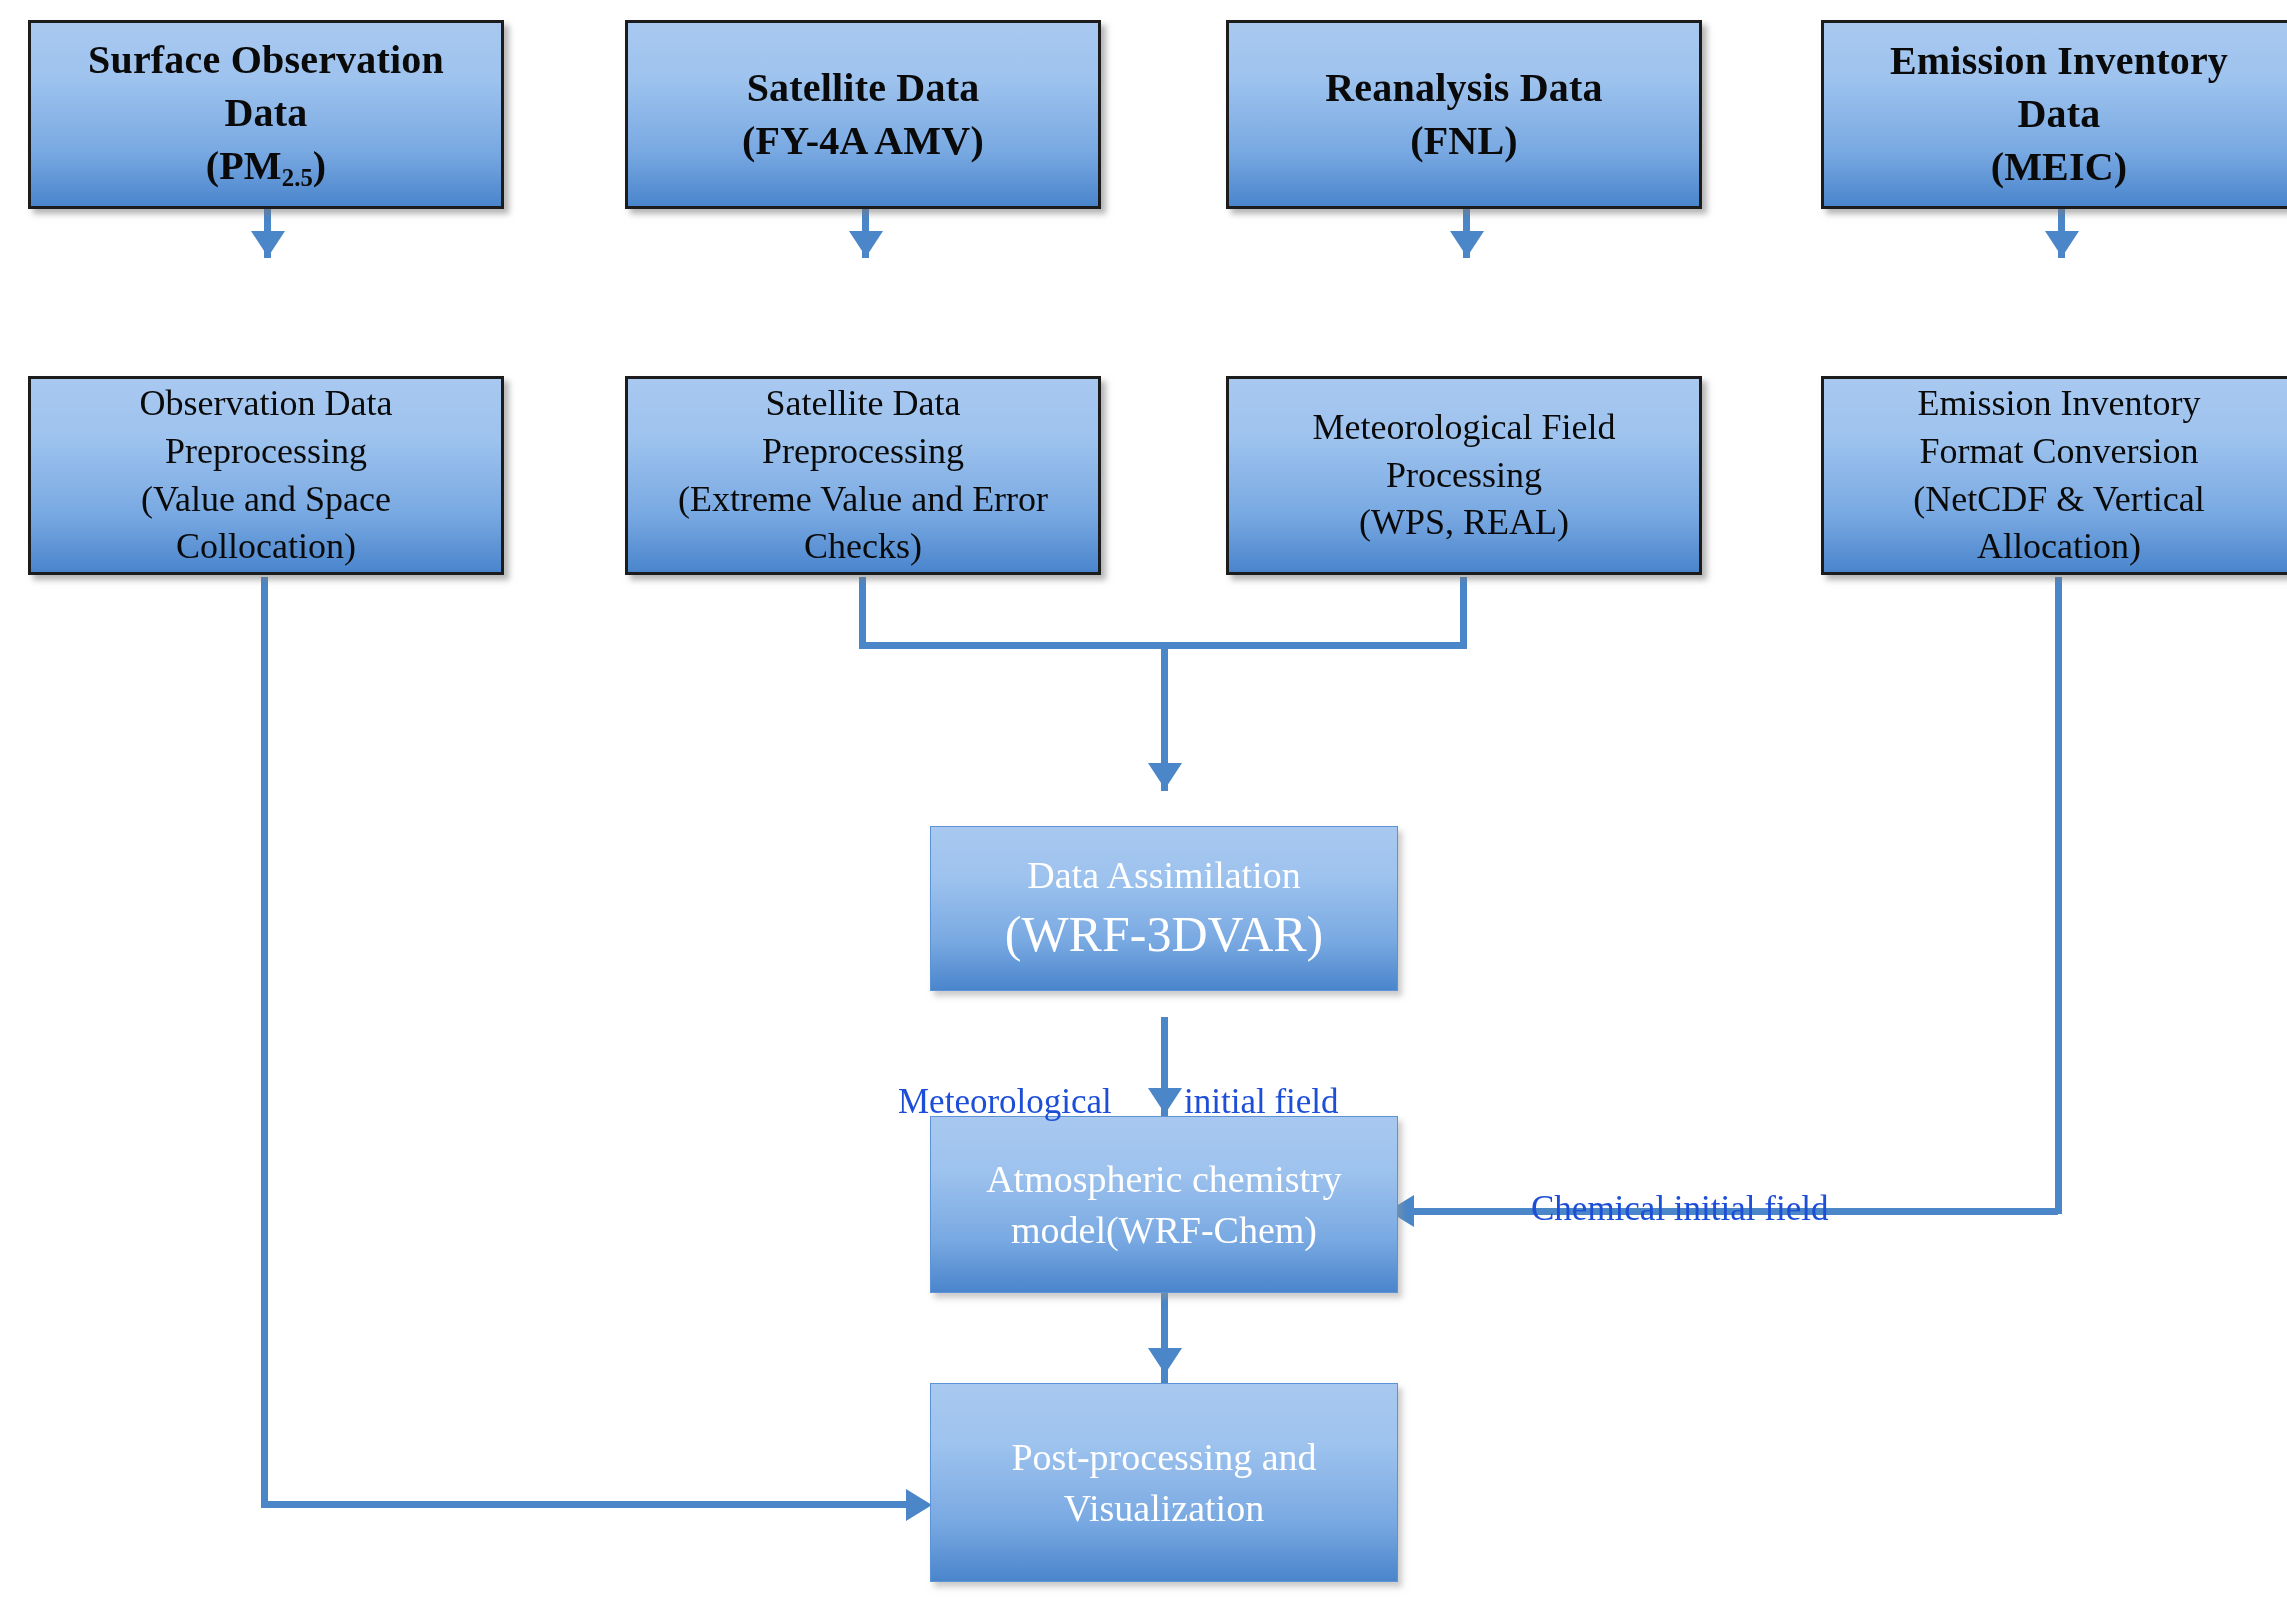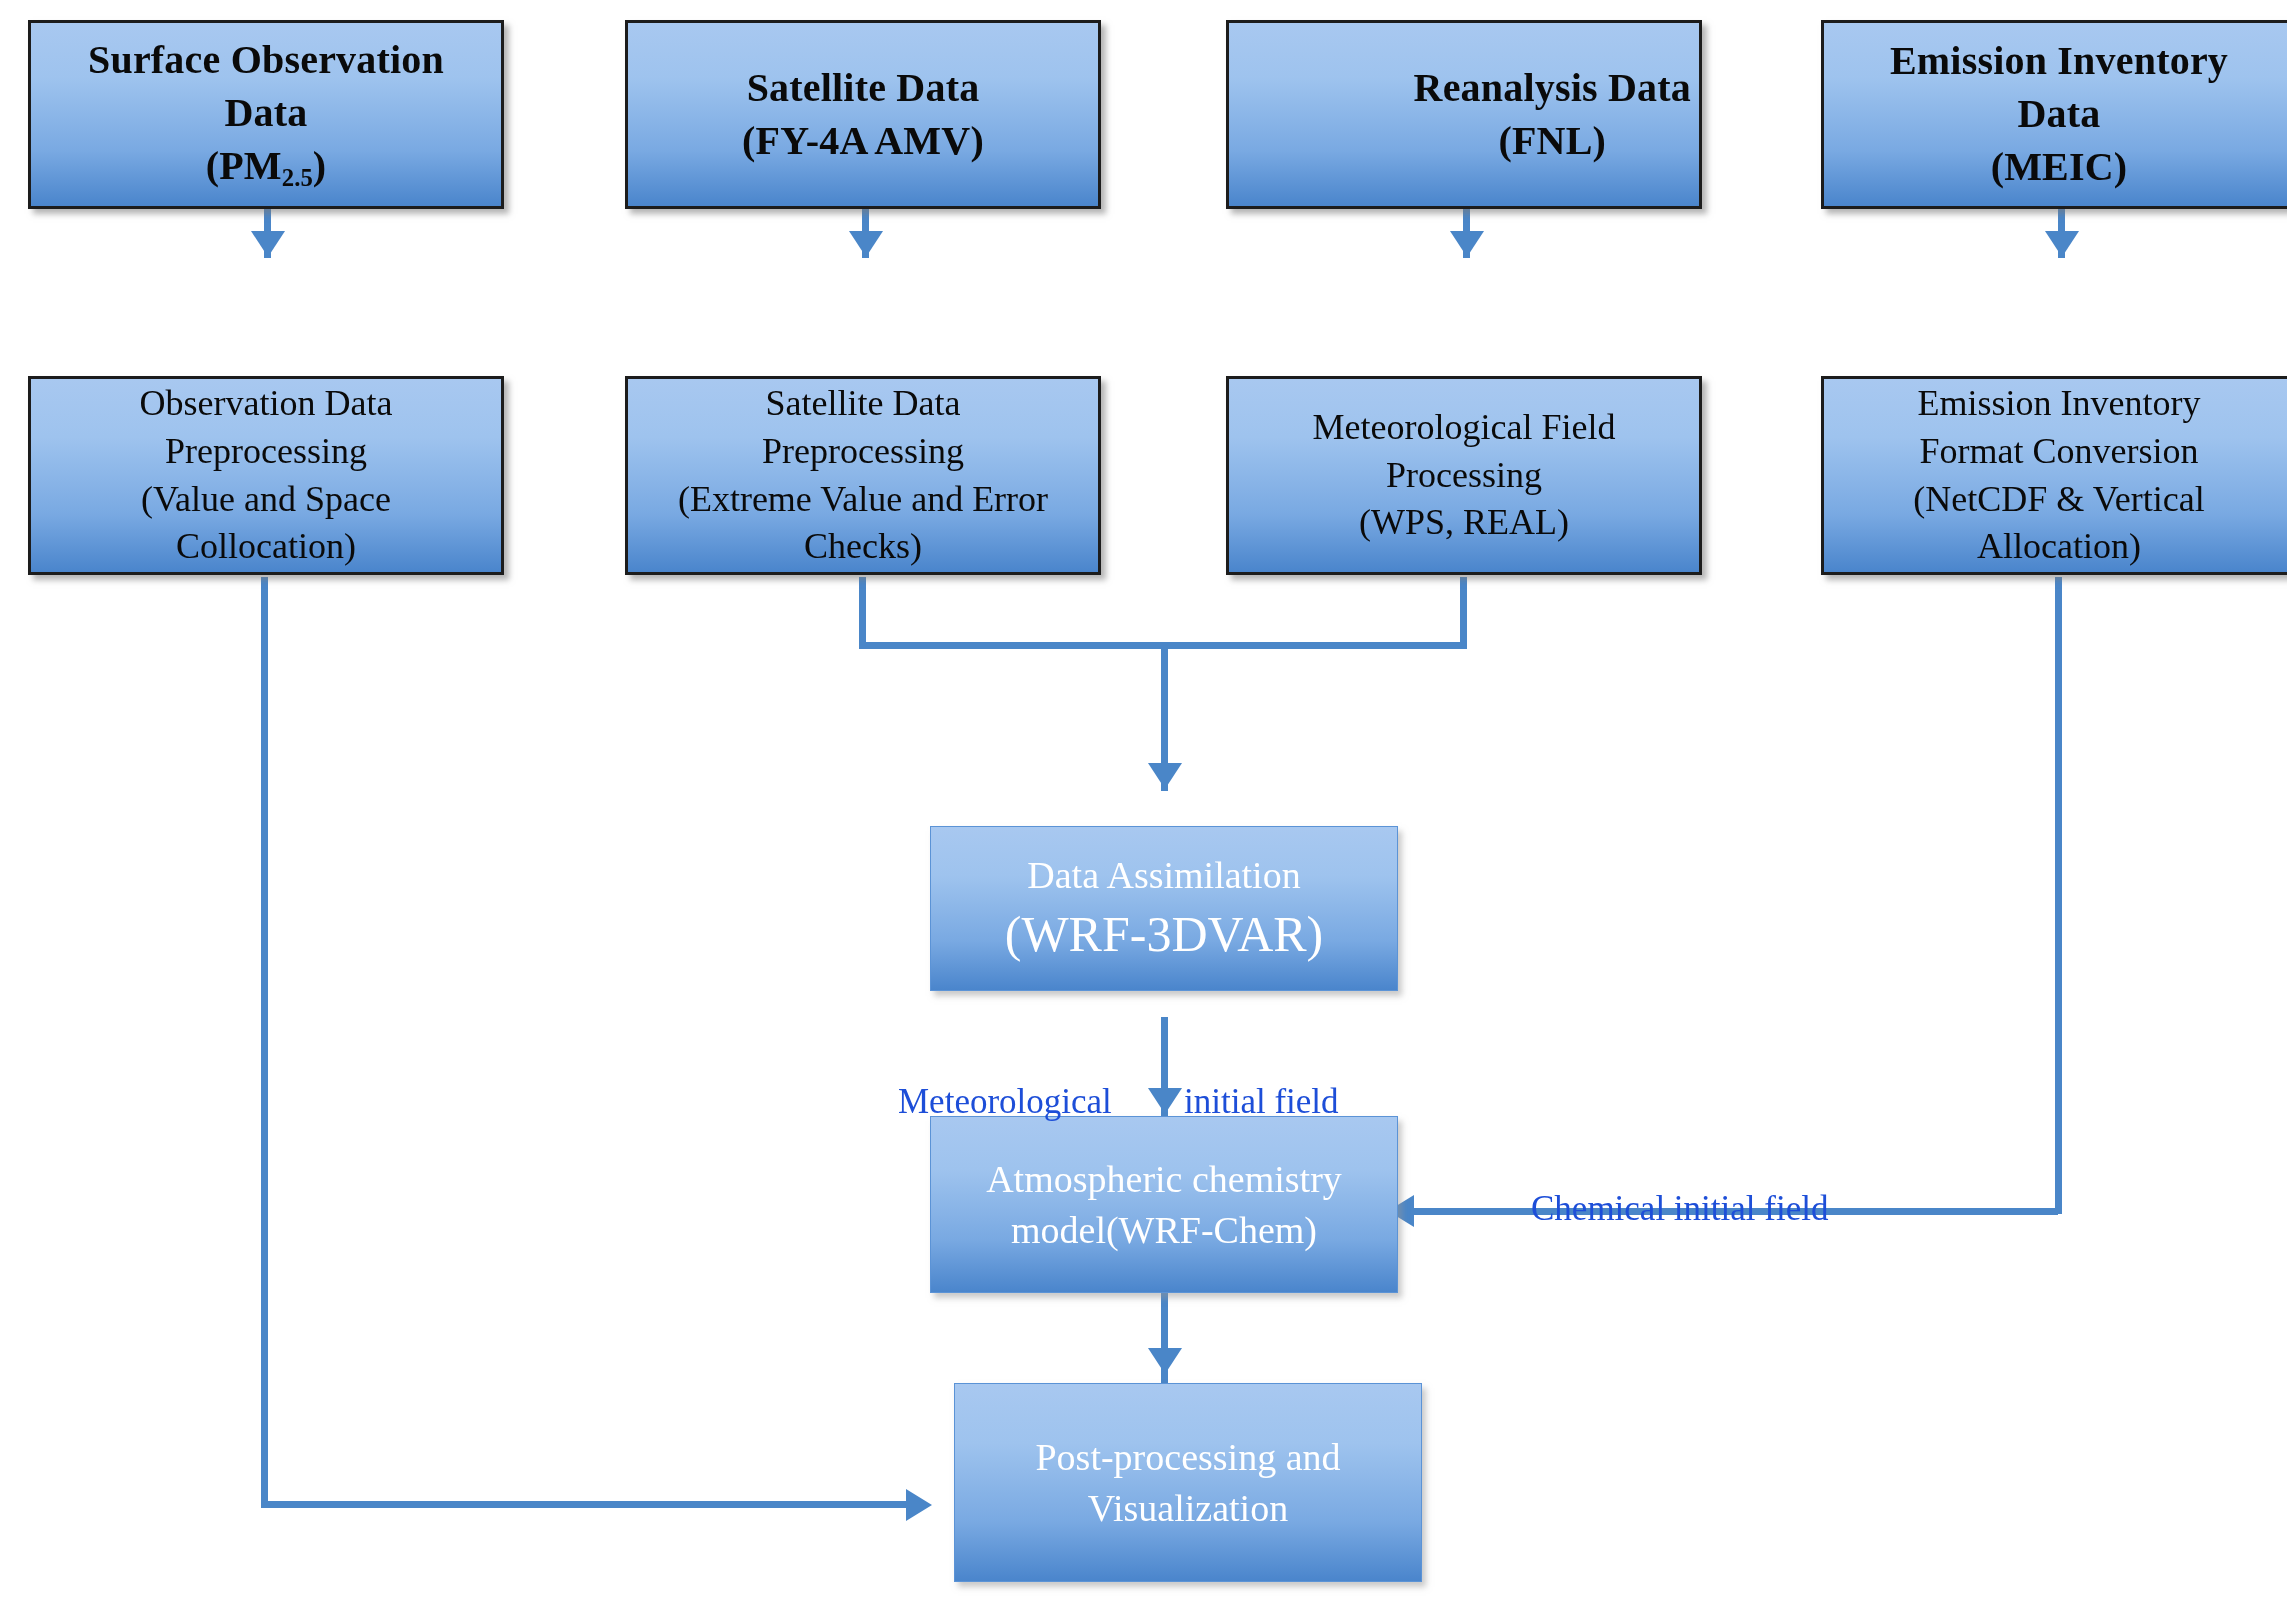--- a/index.html
+++ b/index.html
@@ -115,21 +115,21 @@
     </div>
   </div>
 
   <div class="node src" style="left:625px;top:20px;width:476px;height:189px;">
     <div class="txt">
       <span>Satellite Data</span><br>
       <span>(FY-4A AMV)</span>
     </div>
   </div>
 
-  <div class="node src" style="left:1226px;top:20px;width:476px;height:189px;justify-content:flex-end;">
+  <div class="node src" style="left:1226px;top:20px;width:476px;height:189px;">
     <div class="txt">
       <span>Reanalysis Data</span><br>
       <span>(FNL)</span>
     </div>
   </div>
 
   <div class="node src" style="left:1821px;top:20px;width:476px;height:189px;">
     <div class="txt">
       <span>Emission Inventory</span><br>
       <span>Data</span><br>
@@ -184,21 +184,21 @@
 
   <div class="node core" style="left:930px;top:1116px;width:468px;height:177px;">
     <div class="txt">
       <span>Atmospheric chemistry</span><br>
       <span>model(WRF-Chem)</span>
     </div>
   </div>
 
   <div class="edgelabel" style="left:1531px;top:1149px;">Chemical initial field</div>
 
-  <div class="node core" style="left:930px;top:1383px;width:468px;height:199px;margin-left:24px;">
+  <div class="node core" style="left:930px;top:1383px;width:468px;height:199px;">
     <div class="txt">
       <span>Post-processing and</span><br>
       <span>Visualization</span>
     </div>
   </div>
 
 </div>
 
 
 </body></html>

